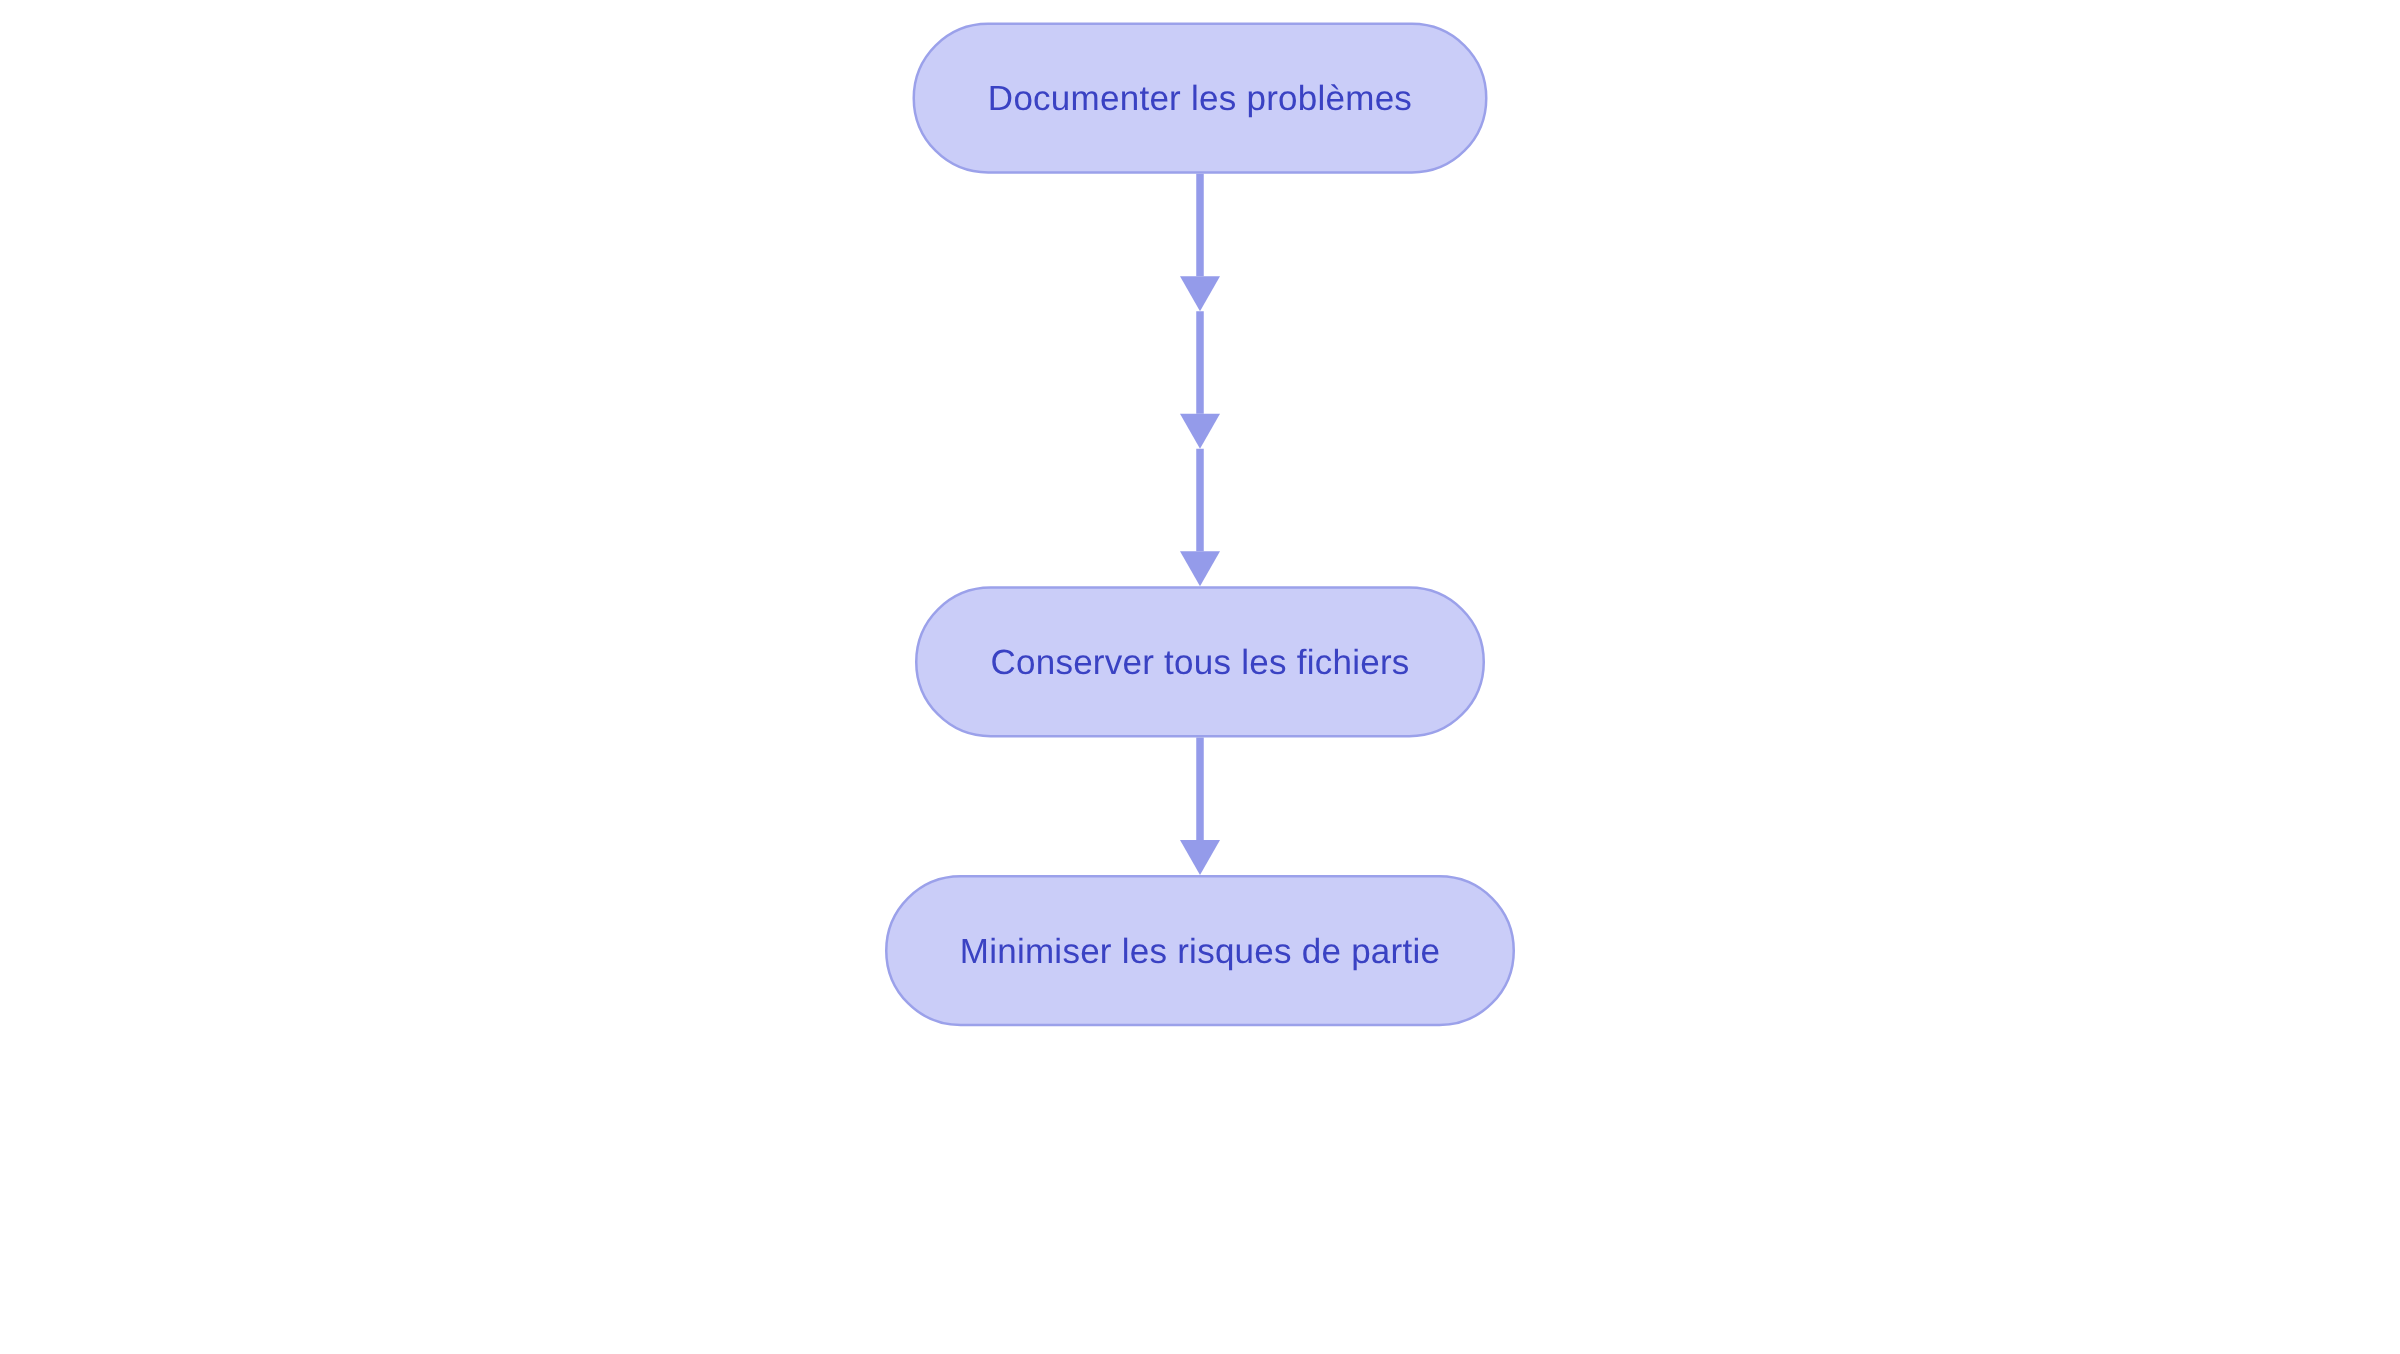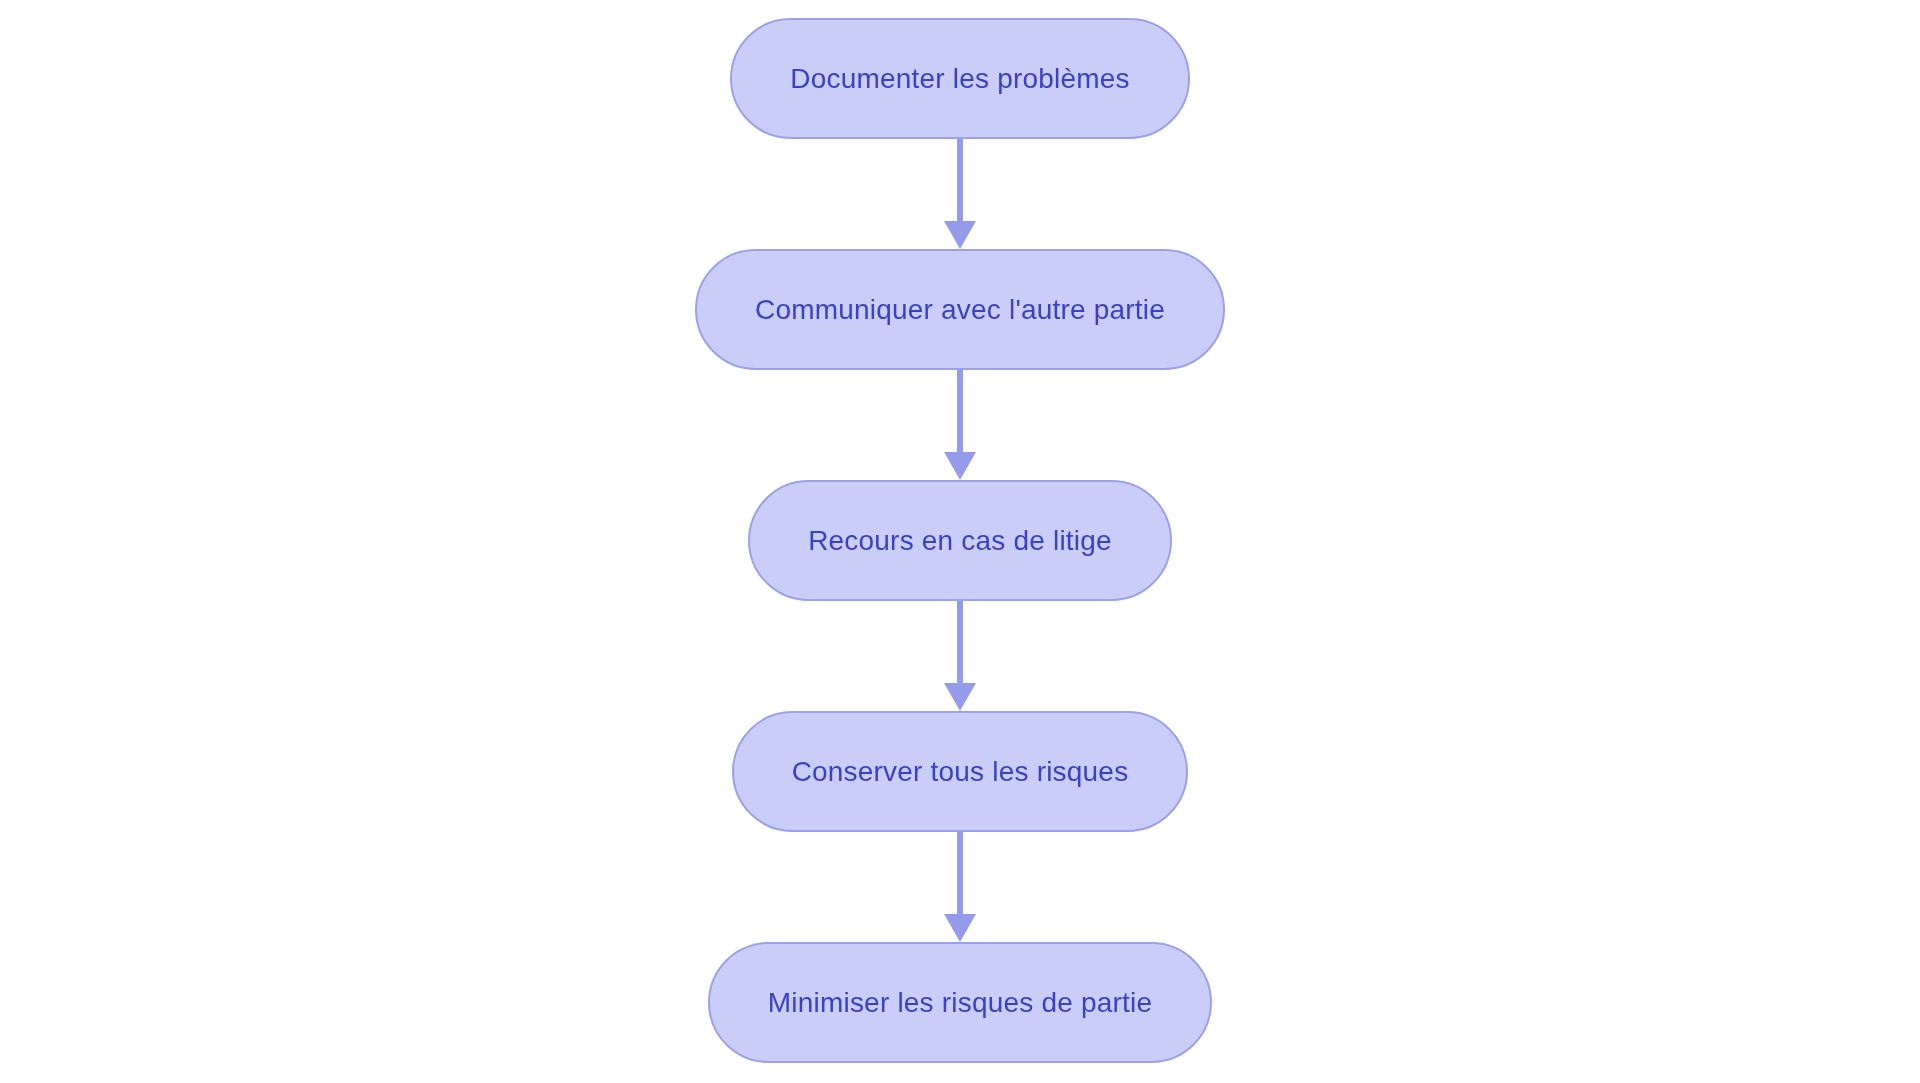--- a/index.html
+++ b/index.html
@@ -65,36 +65,30 @@
 <body>
 
 <div class="canvas" id="flowchart-canvas">
     <div class="flow-node">
       <span>Documenter les problèmes</span>
     </div>
     <div class="flow-arrow">
       <div class="shaft"></div>
       <div class="head"></div>
     </div>
-    <div class="flow-node">
-      <span>Communiquer avec l'autre partie</span>
+    <div class="flow-arrow">
+      <div class="shaft"></div>
+      <div class="head"></div>
     </div>
     <div class="flow-arrow">
       <div class="shaft"></div>
       <div class="head"></div>
     </div>
     <div class="flow-node">
-      <span>Recours en cas de litige</span>
-    </div>
-    <div class="flow-arrow">
-      <div class="shaft"></div>
-      <div class="head"></div>
-    </div>
-    <div class="flow-node">
-      <span>Conserver tous les risques</span>
+      <span>Conserver tous les fichiers</span>
     </div>
     <div class="flow-arrow">
       <div class="shaft"></div>
       <div class="head"></div>
     </div>
     <div class="flow-node">
       <span>Minimiser les risques de partie</span>
     </div>
   </div>
 

